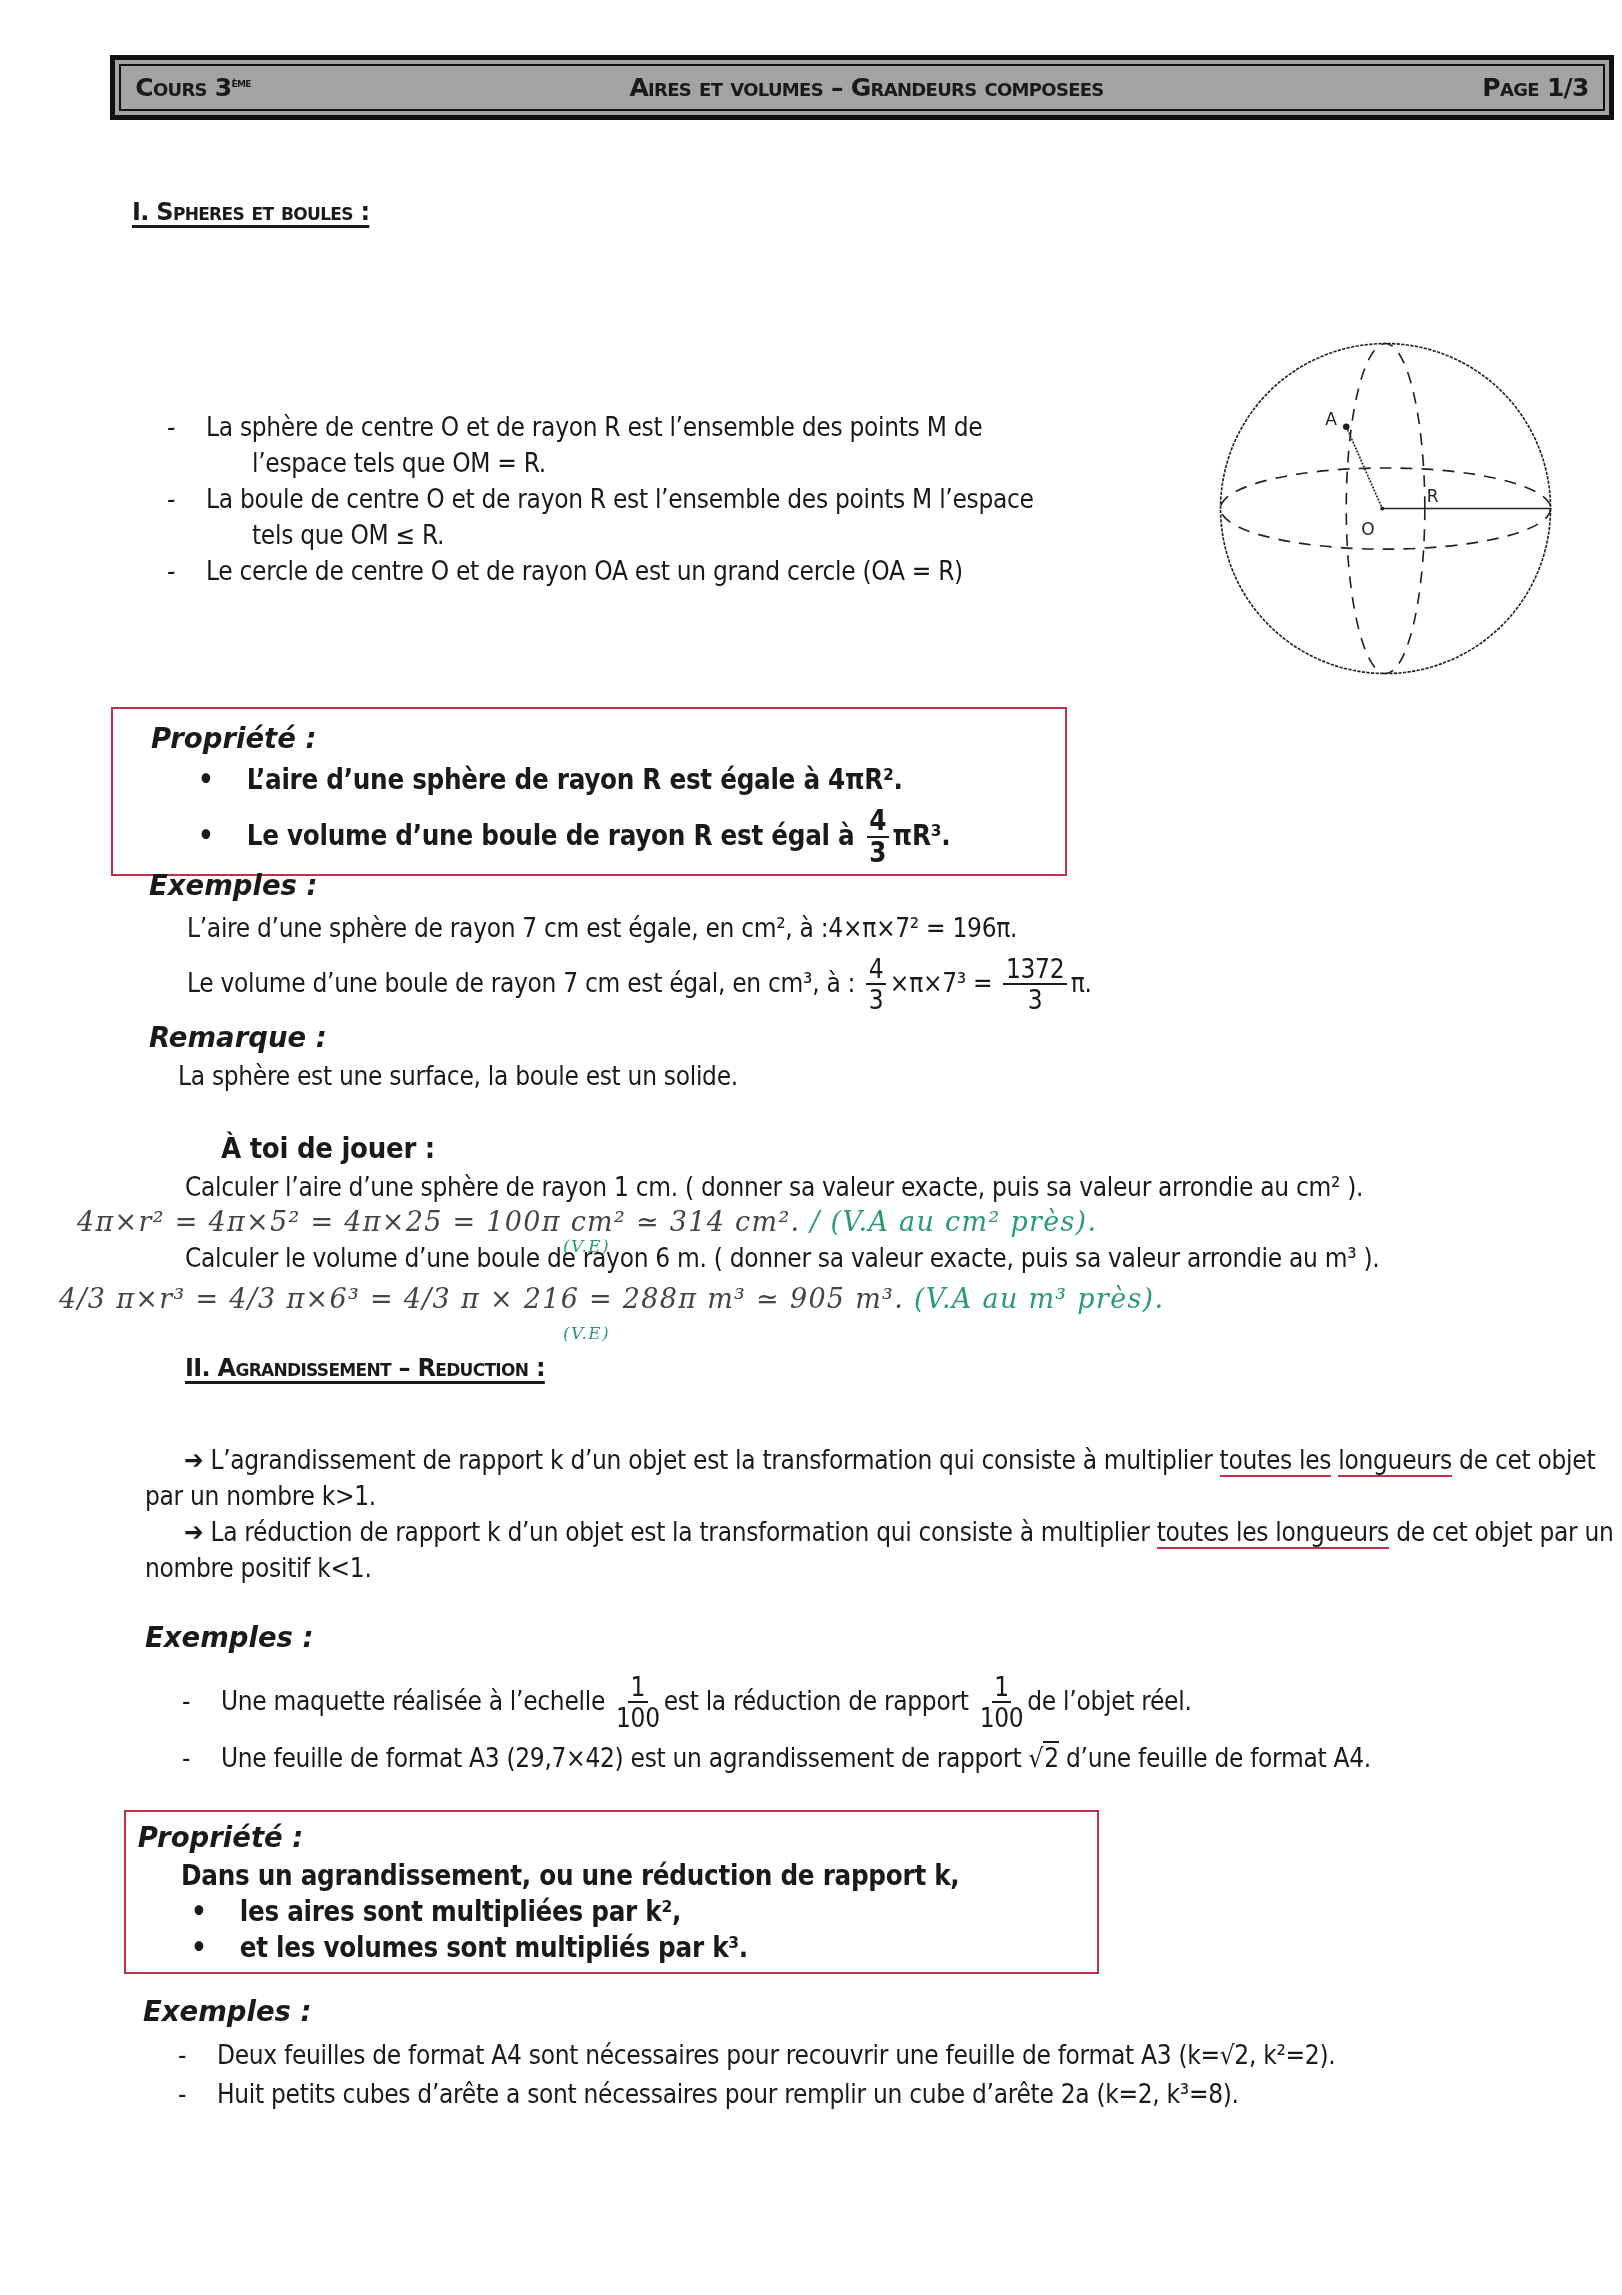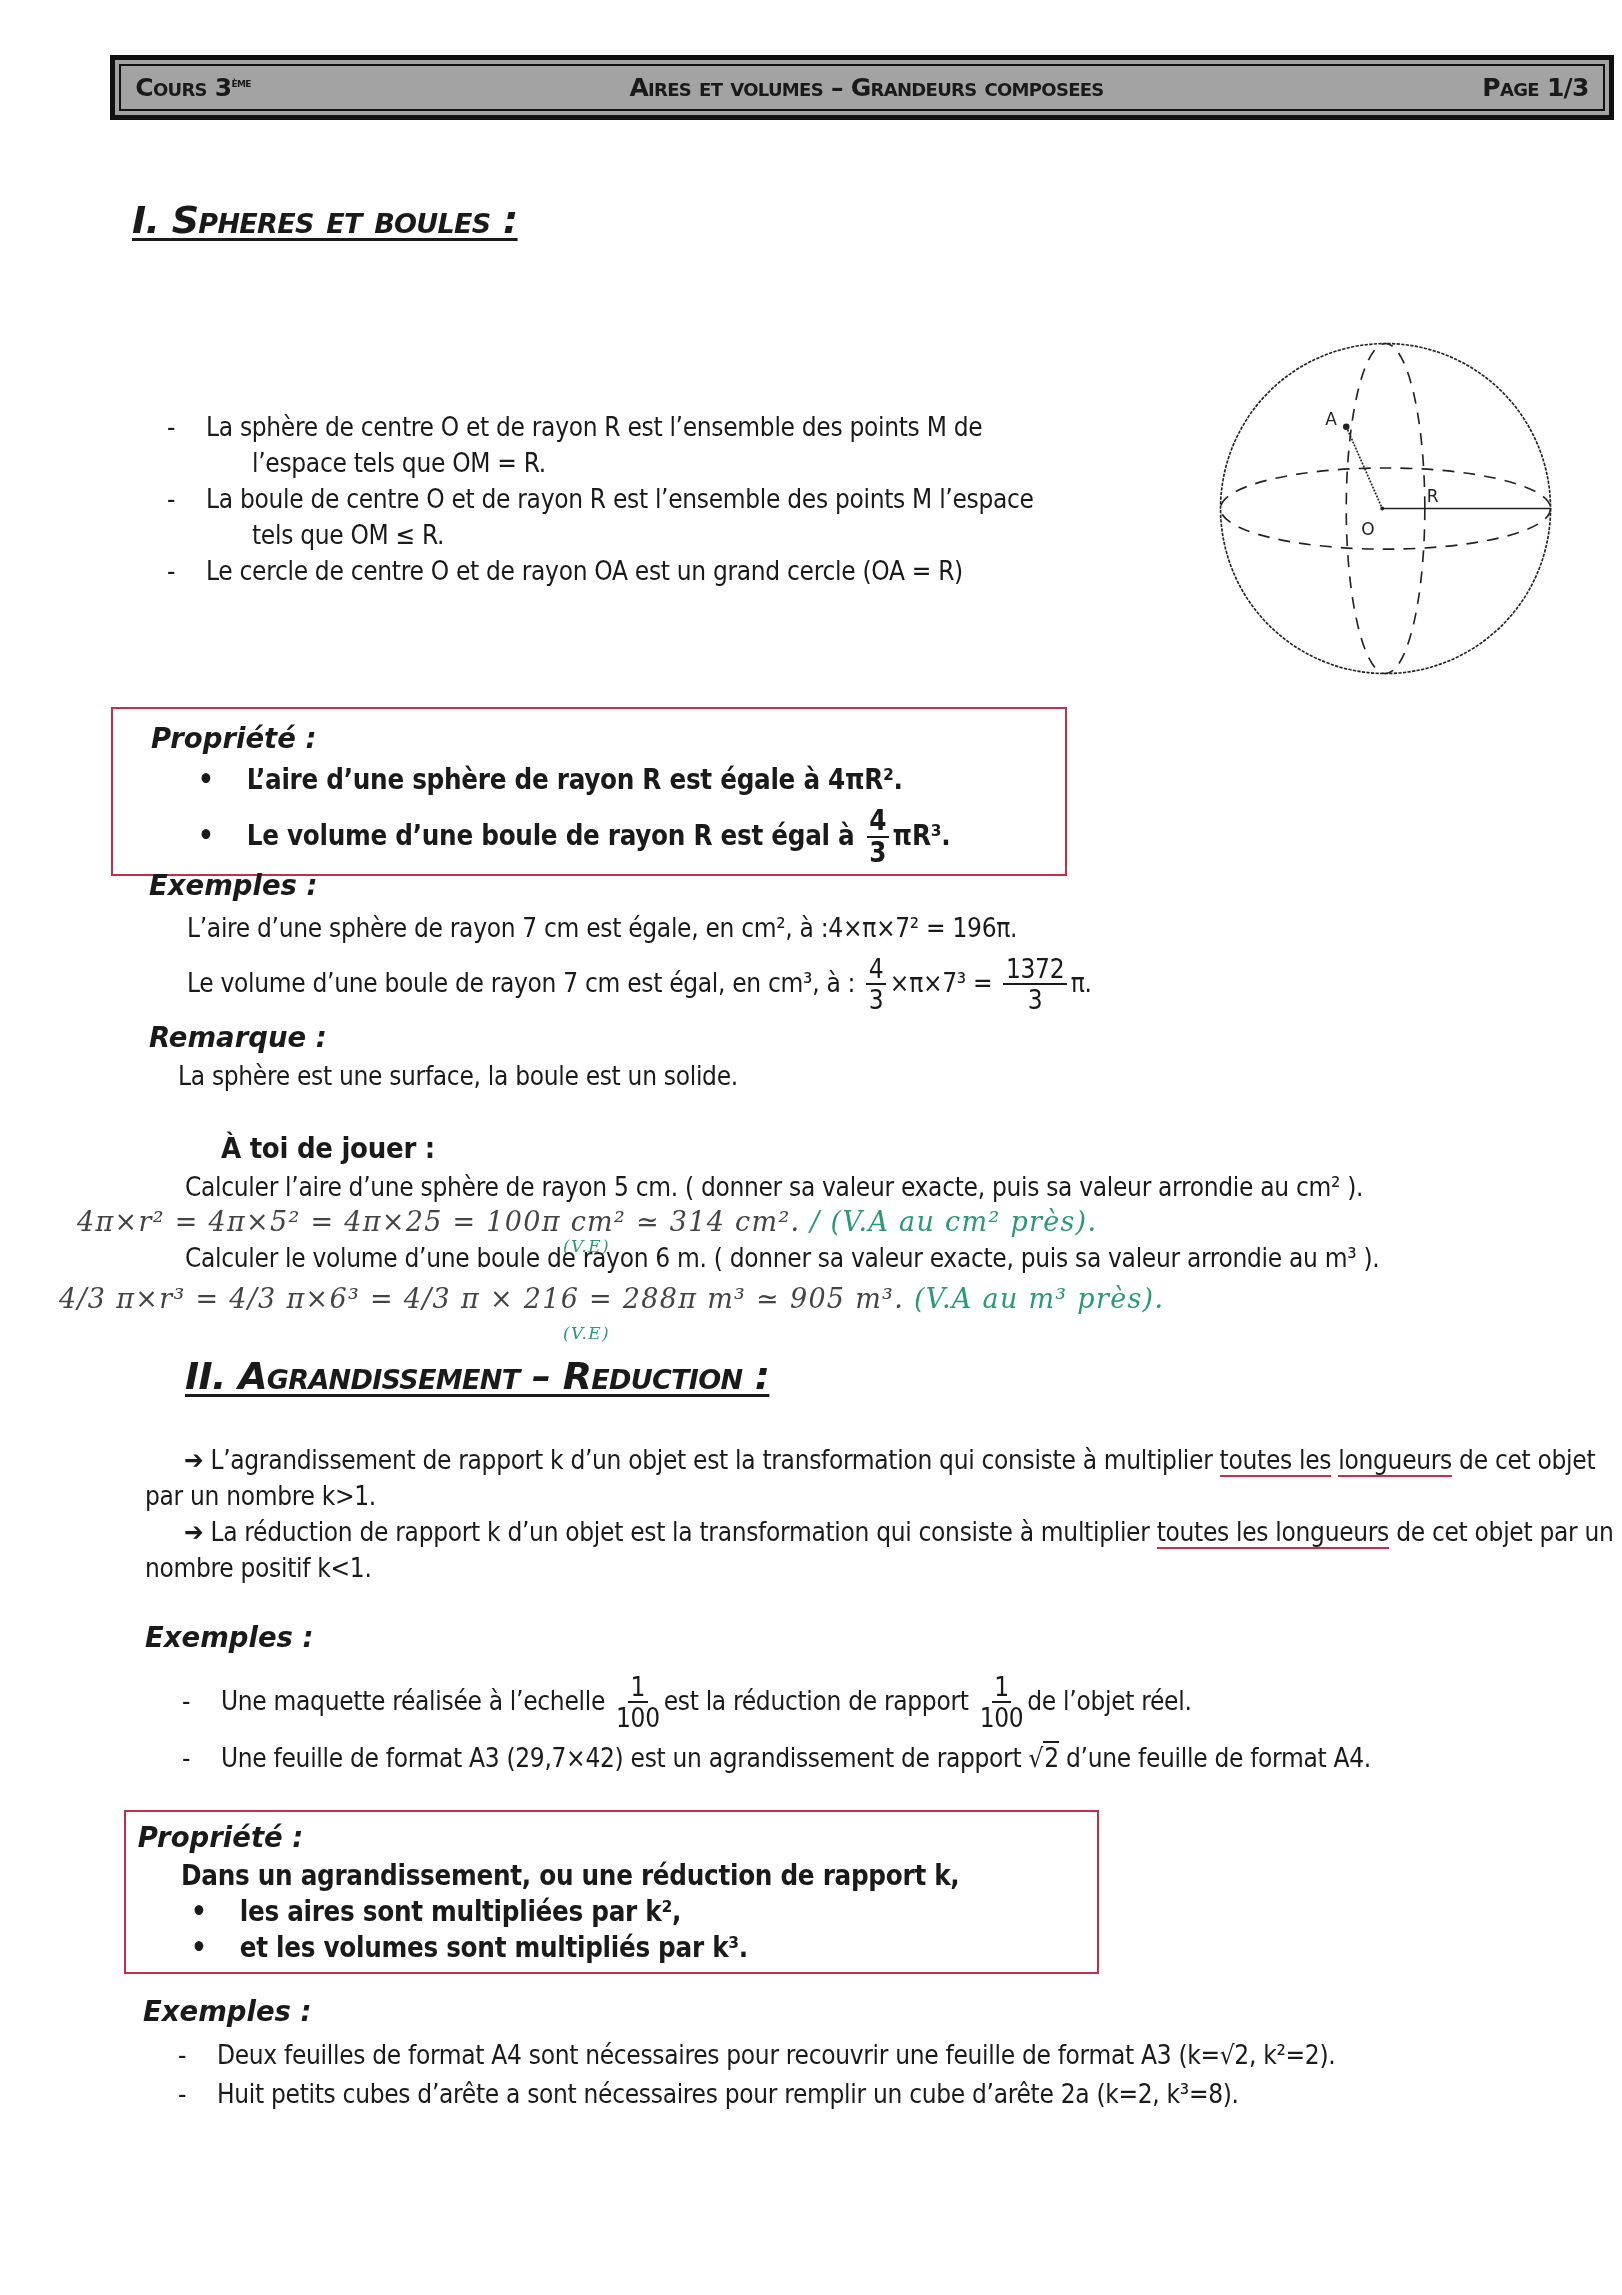--- a/index.html
+++ b/index.html
@@ -9,23 +9,23 @@
     
     .header { left: 110px; top: 55px; width: 1504px; height: 65px;
               border: 5.2px solid #111; box-sizing: border-box; background: #a3a3a3; }
     .header-inner { position: absolute; left: 3.9px; top: 3.9px; right: 3.9px; bottom: 3.9px;
                     border: 2px solid #111; display: flex; align-items: center;
                     justify-content: space-between; padding: 0 14.4px;
                     font-family: "DejaVu Sans", sans-serif; font-weight: bold;
                     font-size: 25px; font-variant: small-caps; letter-spacing: -0.7px; }
     .header-inner sup { font-size: 13px; }
     
-    .h1 { font-weight: bold; font-size: 38px; font-variant: small-caps;
+    .h1 { font-weight: bold; font-size: 24px; font-variant: small-caps;
           text-decoration: underline; text-decoration-thickness: 3.3px;
-          text-underline-offset: 5.2px; letter-spacing: -0.7px; font-style: italic; }
+          text-underline-offset: 5.2px; letter-spacing: -0.7px; }
     .body-text { font-family: "DejaVu Sans Condensed", "DejaVu Sans", sans-serif;
                  font-size: 26px; line-height: 36px; letter-spacing: -0.3px; }
     .label-it { font-weight: bold; font-style: italic; font-size: 27.5px; }
     .prop-box { border: 2.6px solid #c0304a; box-sizing: border-box; }
     .bold { font-weight: bold; }
     .frac { display: inline-flex; flex-direction: column; align-items: center;
             vertical-align: middle; line-height: 1; margin: 0 3.9px; }
     .frac .num { border-bottom: 2px solid #1a1a1a; padding: 0 2.6px 1.3px; }
     .frac .den { padding-top: 1.3px; }
     .sqrt { border-top: 2px solid #1a1a1a; padding-left: 1.3px; }
@@ -91,21 +91,21 @@
   <span class="frac">
       <span class="num">1372</span>
       <span class="den">3</span>
     </span><span>π.</span>
 </div>
 
 <div class="abs label-it" style="left:149px; top:1021px;">Remarque :</div>
 <div class="abs body-text" style="left:178px; top:1058px;">La sphère est une surface, la boule est un solide.</div>
 
 <div class="abs body-text bold" style="left:185px; top:1130px; font-size:29px;margin-left:36px;">À toi de jouer :</div>
-<div class="abs body-text" style="left:185px; top:1169px;">Calculer l’aire d’une sphère de rayon 5 cm. ( donner sa valeur exacte, puis sa valeur arrondie au cm² ).</div>
+<div class="abs body-text" style="left:185px; top:1169px;">Calculer l’aire d’une sphère de rayon 1 cm. ( donner sa valeur exacte, puis sa valeur arrondie au cm² ).</div>
 <div class="abs hand" style="left:77px; top:1206px;">
   <span>4π×r² = 4π×5² = 4π×25 = 100π cm² ≃ 314 cm².</span>
   <span class="green">/ (V.A au cm² près).</span>
 </div>
 <div class="abs hand green" style="left:563px; top:1236px; font-size:17px;">(V.E)</div>
 <div class="abs body-text" style="left:185px; top:1240px;">Calculer le volume d’une boule de rayon 6 m. ( donner sa valeur exacte, puis sa valeur arrondie au m³ ).</div>
 <div class="abs hand" style="left:59px; top:1283px;">
   <span>4/3</span>
   <span>π×r³ = 4/3 π×6³ = 4/3 π × 216 = 288π m³ ≃ 905 m³.</span>
   <span class="green">(V.A au m³ près).</span>

